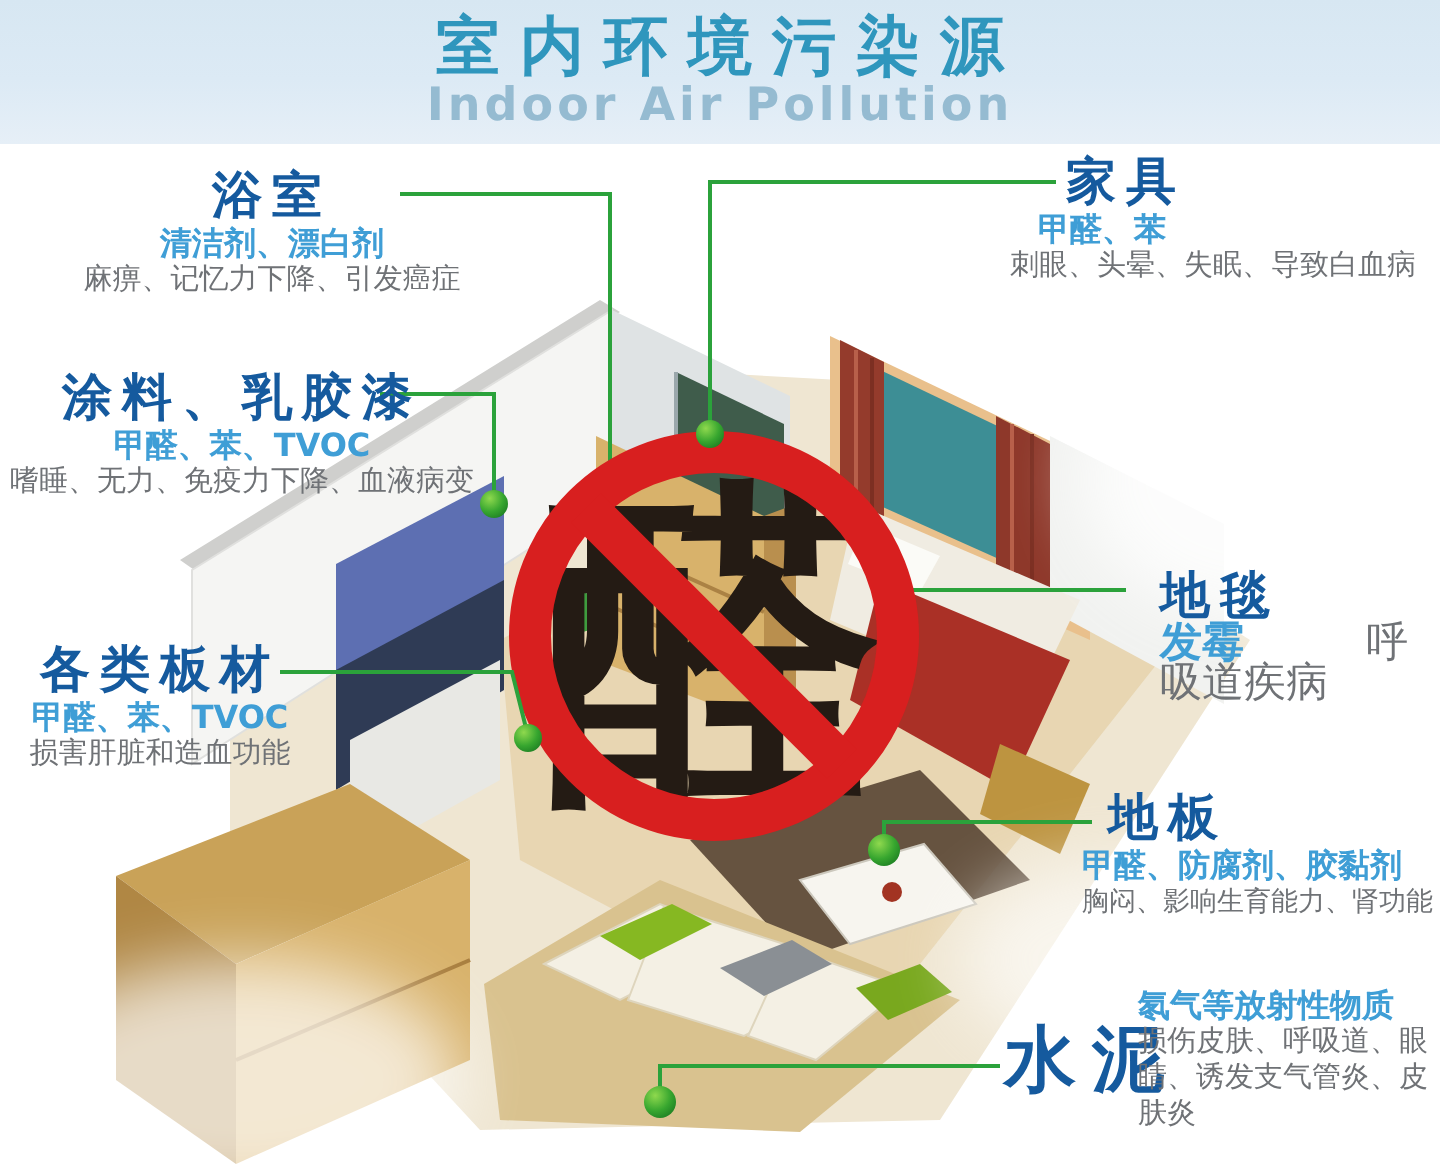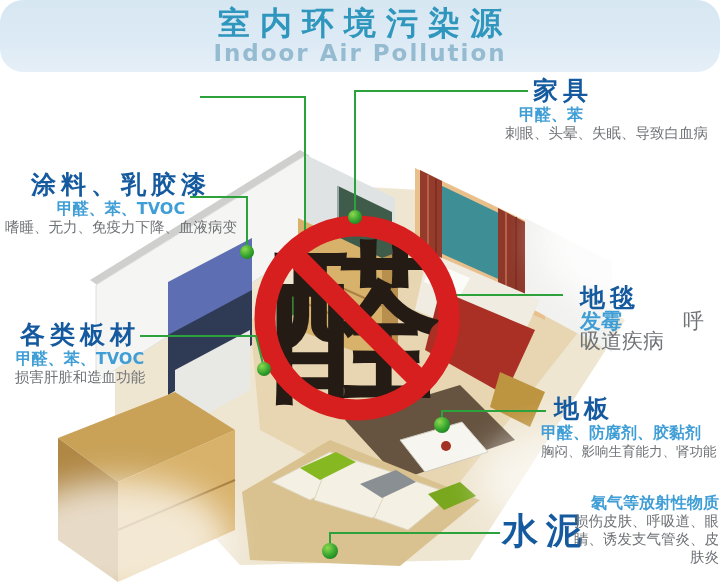--- a/index.html
+++ b/index.html
@@ -4,53 +4,53 @@
 <style>
   html,body{margin:0;padding:0;background:#fff;}
   .stage{
     position:relative;width:720px;height:582px;overflow:hidden;background:#ffffff;
     font-family:"DejaVu Sans","Liberation Sans",sans-serif;
   }
   
   .header{
     position:absolute;left:0;top:0;width:720px;height:72px;
     background:linear-gradient(180deg,#d7e7f2 0%,#dceaf5 55%,#e6eff7 100%);
-    text-align:center;z-index:2;border-radius:23px;
+    text-align:center;z-index:2;
   }
   .header .title{
     margin-top:5px;font-size:32px;font-weight:bold;color:#2f96bd;
     letter-spacing:10px;text-indent:10px;line-height:36px;
   }
   .header .subtitle{
     font-size:23px;font-weight:bold;color:#95bbd1;letter-spacing:2px;line-height:24px;
   }
   
   .scene{position:absolute;left:0;top:0;z-index:3;}
   
   .callout{position:absolute;z-index:6;}
   .c-title{color:#155a9e;font-size:25px;font-weight:bold;letter-spacing:5px;line-height:29px;white-space:nowrap;}
   .c-sub{color:#3f9ed6;font-size:16px;font-weight:bold;line-height:19px;white-space:nowrap;}
   .c-eff{color:#6f7276;font-size:14.5px;line-height:18px;}
   .center{text-align:center;}
   .nowrap{white-space:nowrap;}
   #co-bathroom{left:28px;top:83px;width:216px;}
-  #co-paint{left:2px;top:170px;width:238px;}
+  #co-paint{left:2px;top:184px;width:238px;}
   #co-boards{left:4px;top:320px;width:152px;}
   #co-furniture{left:505px;top:76px;width:210px;}
   #co-furniture .c-title{padding-left:28px;}
   #co-furniture .c-sub{padding-left:14px;}
   #co-carpet{left:564px;top:283px;margin-left:16px;}
   #co-carpet .c-sub,#co-carpet .c-eff{display:inline;font-size:21px;}
   #co-carpet .c-eff{margin-left:8px;padding-left:48px;}
   #co-floor{left:541px;top:394px;width:179px;}
   #co-floor .c-title{padding-left:13px;}
   #co-floor .c-eff{font-size:13.5px;}
   #co-cement-title{left:502px;top:514px;}
   #co-cement-title .c-title{font-size:36px;letter-spacing:8px;line-height:33px;}
-  #co-cement-body{left:569px;top:493px;width:150px;text-align:right;}
+  #co-cement-body{left:569px;top:493px;width:150px;}
   #co-cement-body .c-eff{white-space:normal;}
 </style>
 </head>
 <body>
 
 <div class="stage">
 
   <div class="header">
     <div class="title">室内环境污染源</div>
     <div class="subtitle">Indoor Air Pollution</div>
@@ -137,20 +137,25 @@
     <polyline points="546,411 442,411 442,418" fill="none" stroke="#2ba23b" stroke-width="2"></polyline>
     <polyline points="500,533 330,533 330,546" fill="none" stroke="#2ba23b" stroke-width="2"></polyline>
 
     <circle cx="247" cy="252" r="7" fill="url(#gdot)"></circle>
     <circle cx="264" cy="369" r="7" fill="url(#gdot)"></circle>
     <circle cx="355" cy="217" r="7" fill="url(#gdot)"></circle>
     <circle cx="442" cy="425" r="8" fill="url(#gdot)"></circle>
     <circle cx="330" cy="551" r="8" fill="url(#gdot)"></circle>
   </svg>
 
+  <div class="callout center" id="co-bathroom">
+    <div class="c-title">浴室</div>
+    <div class="c-sub">清洁剂、漂白剂</div>
+    <div class="c-eff nowrap">麻痹、记忆力下降、引发癌症</div>
+  </div>
 
   <div class="callout center" id="co-paint">
     <div class="c-title">涂料、乳胶漆</div>
     <div class="c-sub">甲醛、苯、TVOC</div>
     <div class="c-eff nowrap">嗜睡、无力、免疫力下降、血液病变</div>
   </div>
 
   <div class="callout center" id="co-boards">
     <div class="c-title">各类板材</div>
     <div class="c-sub">甲醛、苯、TVOC</div>

